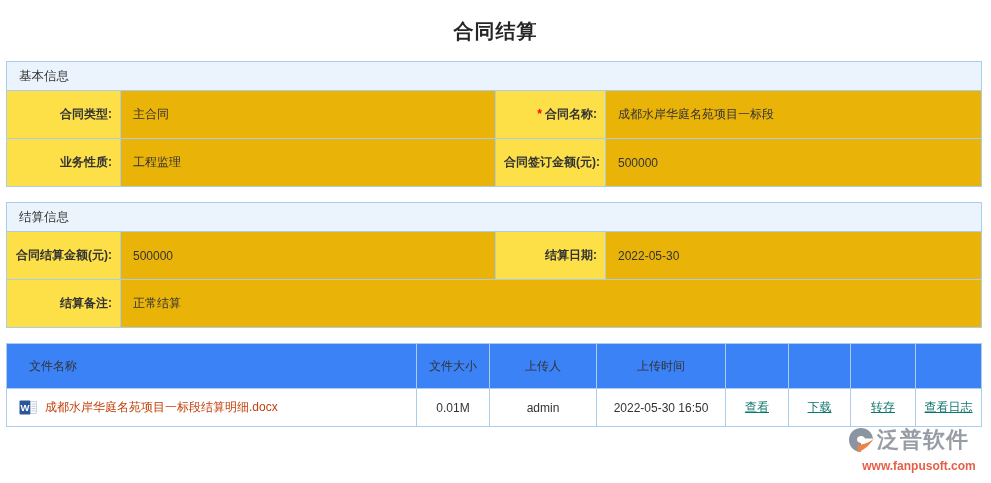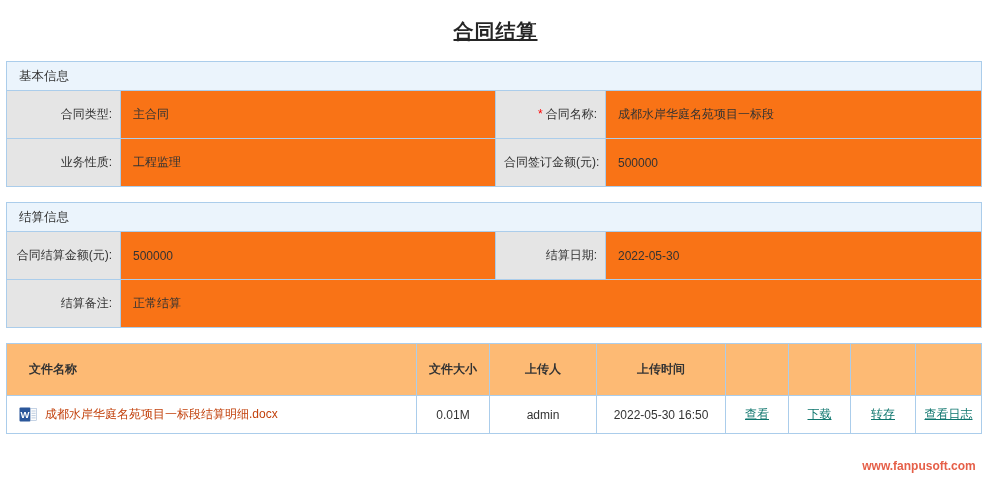--- a/index.html
+++ b/index.html
@@ -6,21 +6,20 @@
   html, body { width: 991px; height: 483px; background: #fff; overflow: hidden; }
   body { font-family: "Liberation Sans", "DejaVu Sans", sans-serif; font-size: 12px; color: #333; position: relative; }
 
   .page-title {
     text-align: center;
     font-size: 20px;
     font-weight: bold;
     color: #262626;
     padding: 18px 0 16px 0;
     letter-spacing: 1px;
-    text-decoration: underline;
   }
 
   .section {
     margin: 0 8px 15px 6px;
     width: 975px;
     border-collapse: collapse;
     table-layout: fixed;
     border: 1px solid #7FA9D4;
   }
   .section td {
@@ -30,39 +29,39 @@
     white-space: nowrap;
   }
   .sec-header {
     background: #EBF4FC;
     height: 29px;
     font-size: 12.5px;
     color: #333;
     padding-left: 12px !important;
   }
   .label-cell {
-    background: #e5e5e5;
+    background: #fde047;
     text-align: right;
     height: 48px;
     color: #333;
+    font-weight: bold;
   }
   .value-cell {
-    background: #f97316;
+    background: #eab308;
     text-align: left;
     padding-left: 12px !important;
     color: #333;
   }
   .required-star { color: #FF0000; margin-right: 3px; }
 
   
   .att-col-header {
-    background: #fdba74;
-    height: 52px;
-    color: #333;
-    font-weight: bold;
+    background: #3b82f6;
+    height: 45px;
+    color: #333;
   }
   .att-col-header.first { text-align: left; padding-left: 22px !important; }
   .att-col-header.center { text-align: center; }
   .att-cell { background: #fff; height: 37px; }
   .att-cell.center { text-align: center; }
   .file-name-cell { display: flex; align-items: center; gap: 7px; height: 37px; }
   .file-name-text { color: #c2410c; }
   a.action-link {
     color: #0f766e;
     text-decoration: underline;
@@ -194,14 +193,23 @@
     <td class="att-cell center">2022-05-30 16:50</td>
     <td class="att-cell center"><a class="action-link">查看</a></td>
     <td class="att-cell center"><a class="action-link">下载</a></td>
     <td class="att-cell center"><a class="action-link">转存</a></td>
     <td class="att-cell center"><a class="action-link">查看日志</a></td>
   </tr>
 </tbody>
   </table>
 
 <div class="watermark">
+  <div class="wm-top">
+    <span style="display:inline-flex;">
+      <svg width="27" height="26" viewBox="0 0 27 26">
+        <path d="M13 1 C6 1 1 6.3 1 13 C1 19.7 6.4 25 13 25 L13 16 C10.5 15.8 9 14.6 9 12.6 C9 10.4 10.8 9 13.2 9 C15 9 16.5 10 17 11.6 L25 11.6 C24.3 5.5 19.3 1 13 1 Z" fill="#7C8796"></path>
+        <path d="M9.5 25 C15 23.5 20.5 19.5 26 11.5 C22 15 16 17.5 9.5 18 Z" fill="#E8732C"></path>
+      </svg>
+    </span>
+    <span class="wm-brand">泛普软件</span>
+  </div>
   <div class="wm-url">www.fanpusoft.com</div>
 </div>
 
 </body></html>

